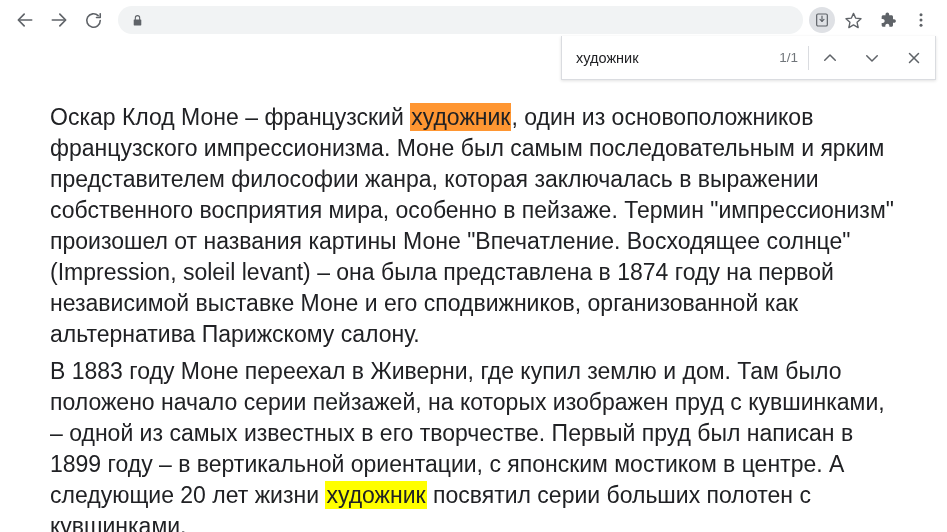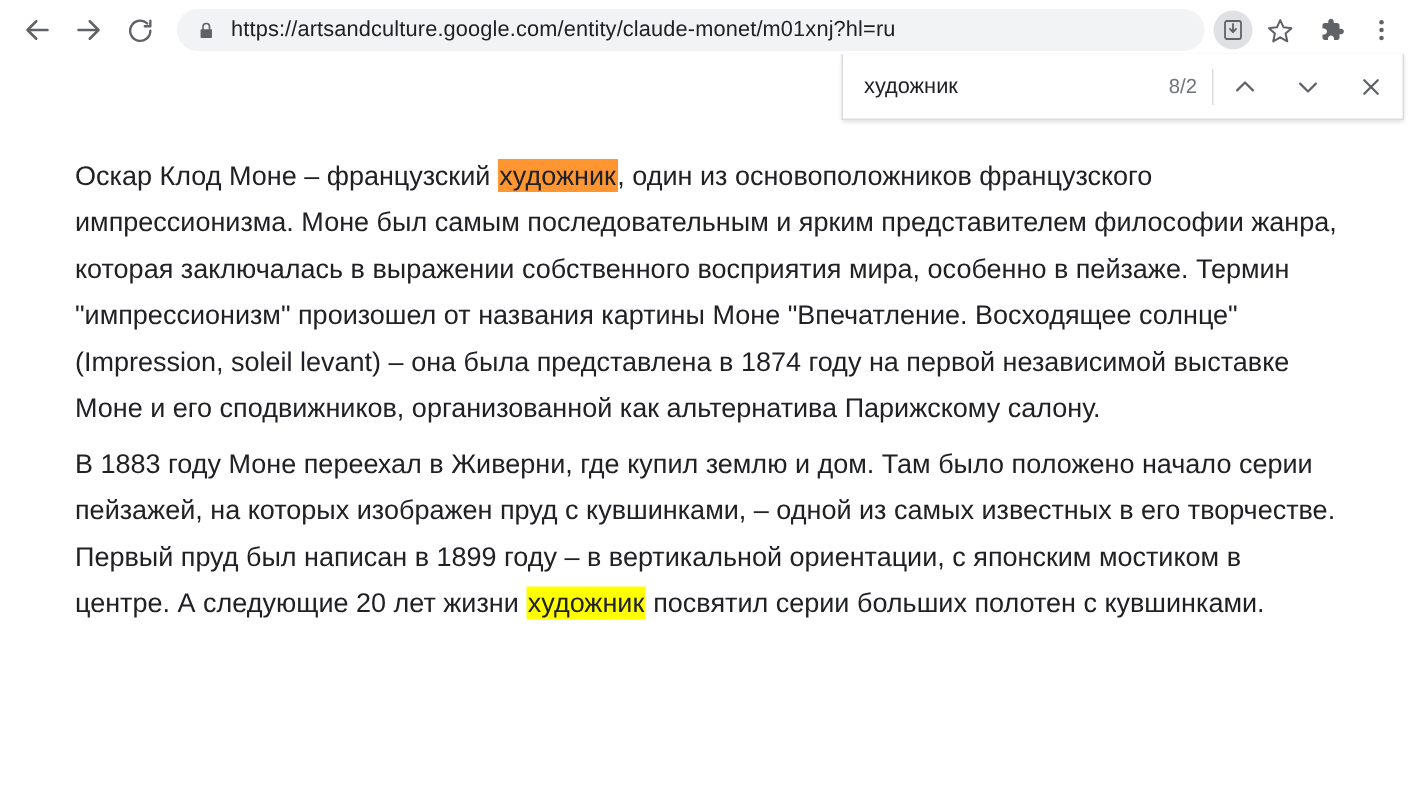--- a/index.html
+++ b/index.html
@@ -148,21 +148,21 @@
     color: #5f6368;
     flex: 0 0 auto;
   }
 
   
   .page {
     padding: 62px 50px 0 50px;
     box-sizing: border-box;
   }
   .para {
-    font-size: 18px;
+    font-size: 23px;
     line-height: 31px;
     color: #202124;
     margin: 0 0 6px 0;
     max-width: 845px;
     font-family: "Liberation Sans", sans-serif;
   }
   .para.tight { margin-bottom: 0; }
   mark.hl-active {
     background: #ff9632;
     color: #202124;
@@ -199,21 +199,20 @@
       <polyline points="20.5,3.5 20.5,8.2 15.8,8.2"></polyline>
     </svg>
   </div>
 
   <div class="omnibox">
     <span class="lock-icon">
       <svg width="13" height="13" viewBox="0 0 24 24" fill="currentColor">
         <path d="M12 2a5 5 0 0 0-5 5v3H6a1 1 0 0 0-1 1v9a1 1 0 0 0 1 1h12a1 1 0 0 0 1-1v-9a1 1 0 0 0-1-1h-1V7a5 5 0 0 0-5-5zm0 2a3 3 0 0 1 3 3v3H9V7a3 3 0 0 1 3-3z"></path>
       </svg>
     </span>
-    <span class="url-text">https://artsandculture.google.com/entity/claude-monet/m01xnj?hl=ru</span>
   </div>
 
   <div class="omni-action active-bg">
     <svg width="16" height="16" viewBox="0 0 24 24" fill="none" stroke="currentColor" stroke-width="1.8" stroke-linecap="round" stroke-linejoin="round">
       <rect x="4" y="3" width="16" height="18" rx="2"></rect>
       <polyline points="9,11 12,14 15,11"></polyline>
       <line x1="12" y1="6" x2="12" y2="14"></line>
     </svg>
   </div>
 
@@ -235,21 +234,21 @@
       <circle cx="12" cy="12" r="2"></circle>
       <circle cx="12" cy="19" r="2"></circle>
     </svg>
   </div>
 </div>
 
 <div class="findbar">
   <div class="find-input-wrap">
     <input class="find-input" type="text" value="художник" style="">
   </div>
-  <span class="find-count">8/2</span>
+  <span class="find-count">1/1</span>
   <div class="find-sep"></div>
   <div class="find-btn">
     <svg width="18" height="18" viewBox="0 0 24 24" fill="none" stroke="currentColor" stroke-width="2" stroke-linecap="round" stroke-linejoin="round">
       <polyline points="5,15 12,8 19,15"></polyline>
     </svg>
   </div>
   <div class="find-btn">
     <svg width="18" height="18" viewBox="0 0 24 24" fill="none" stroke="currentColor" stroke-width="2" stroke-linecap="round" stroke-linejoin="round">
       <polyline points="5,9 12,16 19,9"></polyline>
     </svg>

